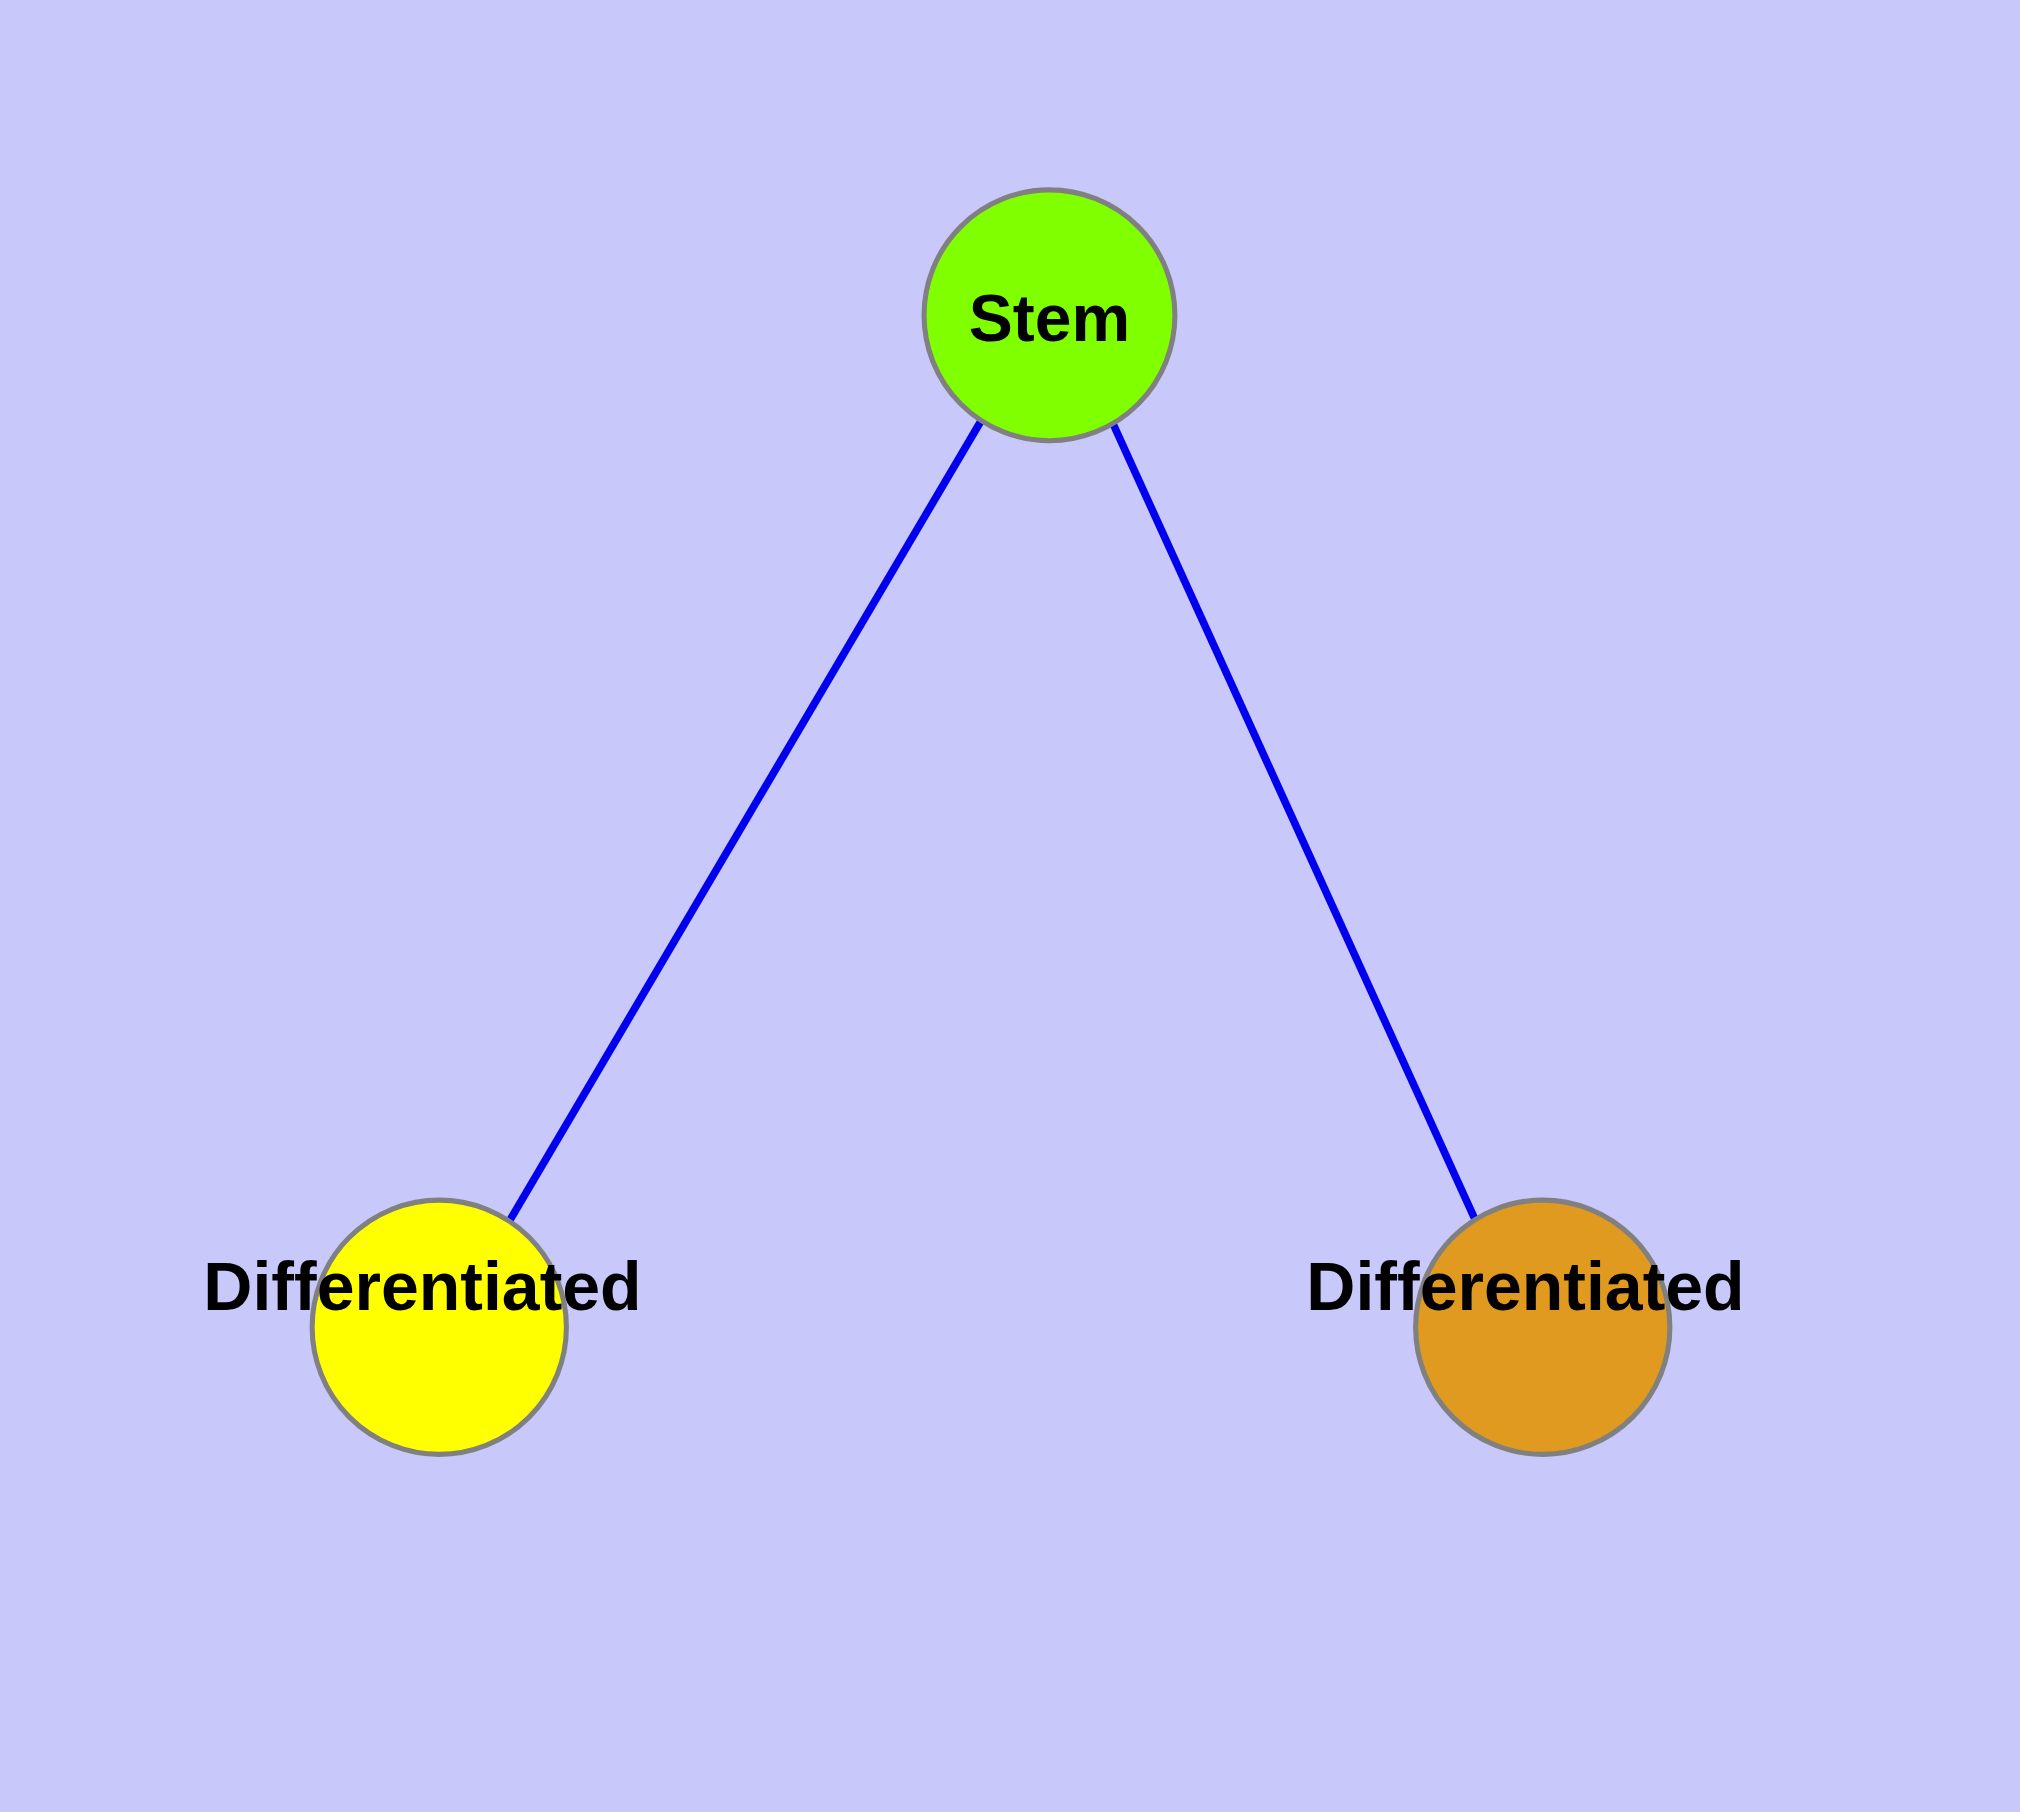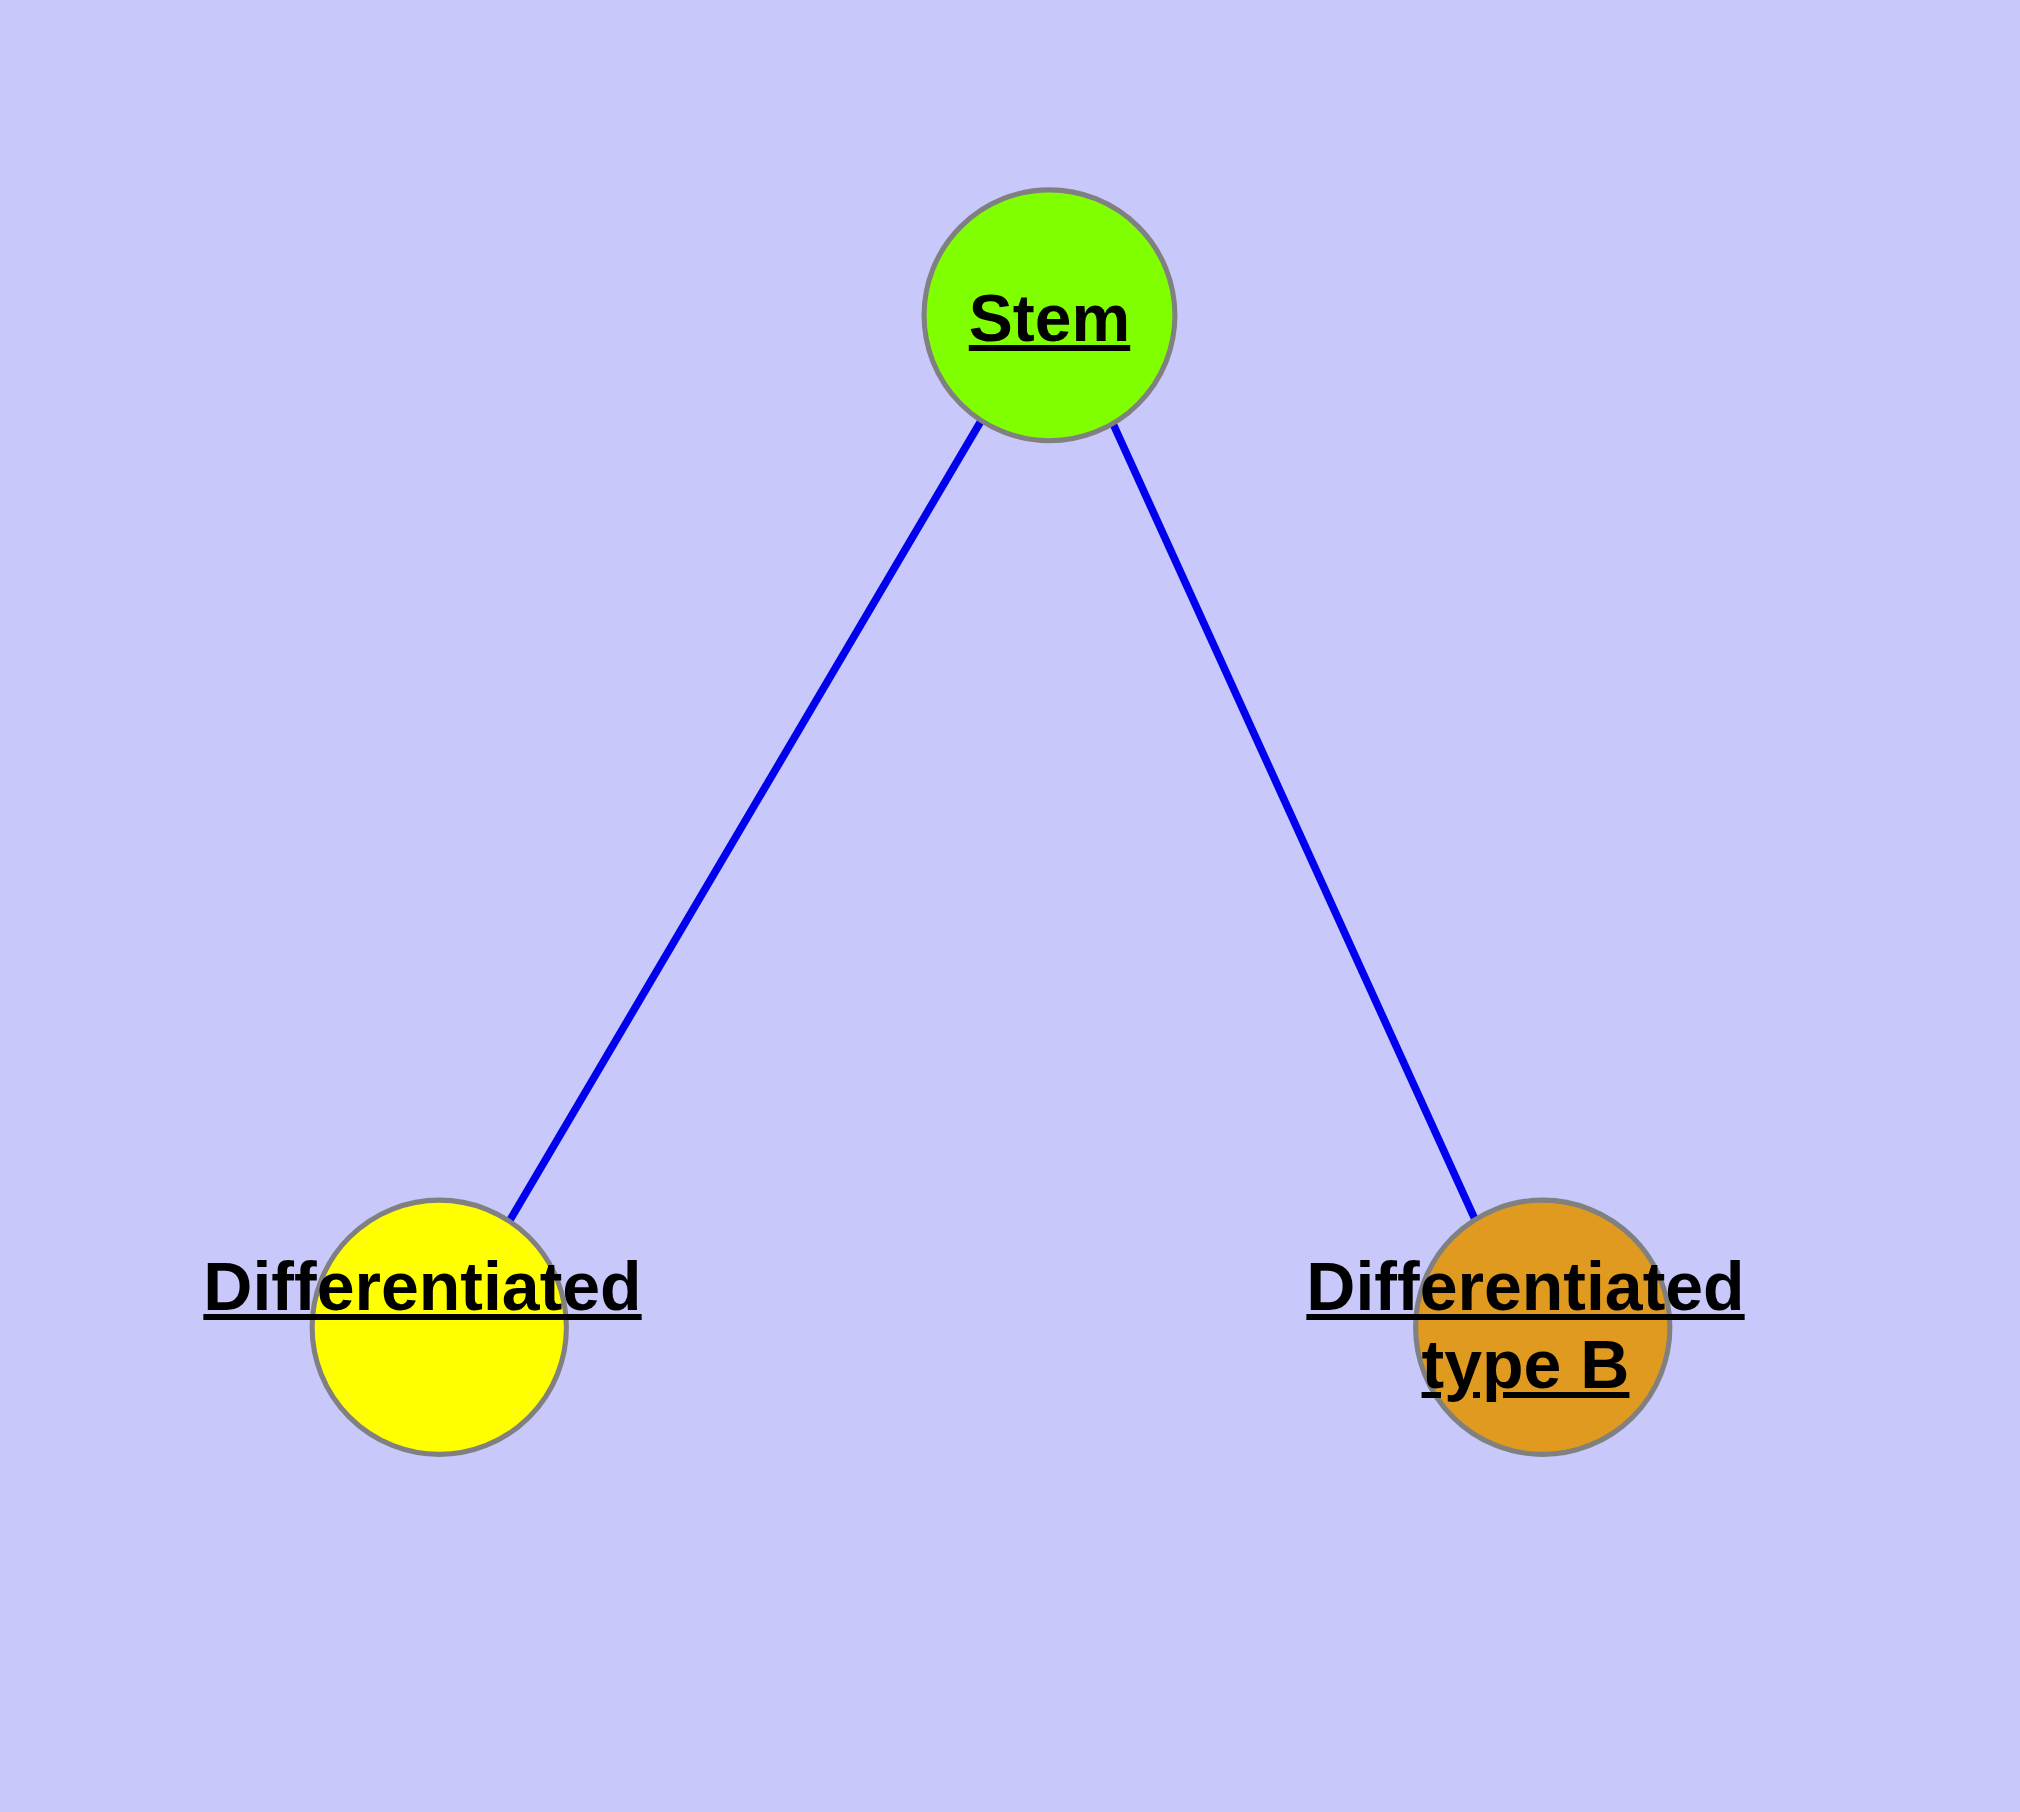--- a/index.html
+++ b/index.html
@@ -24,21 +24,20 @@
   }
   .node-label {
     position: absolute;
     text-align: center;
     font-family: "Liberation Sans", sans-serif;
     font-weight: bold;
     color: #000000;
     white-space: nowrap;
     pointer-events: none;
     line-height: 1.14;
-    text-decoration: underline;
   }
   #label-stem {
     font-size: 66px;
     left: 795px;
     top: 281px;
     width: 509px;
   }
   #label-type-a {
     font-size: 68px;
     left: 168px;
@@ -73,17 +72,16 @@
   <div class="node-label" id="label-stem">
     <span>Stem</span>
   </div>
 
   <div class="node-label" id="label-type-a">
     <div>Differentiated</div>
   </div>
 
   <div class="node-label" id="label-type-b">
     <div>Differentiated</div>
-    <div>type B</div>
   </div>
 
 </div>
 
 
 </body></html>

